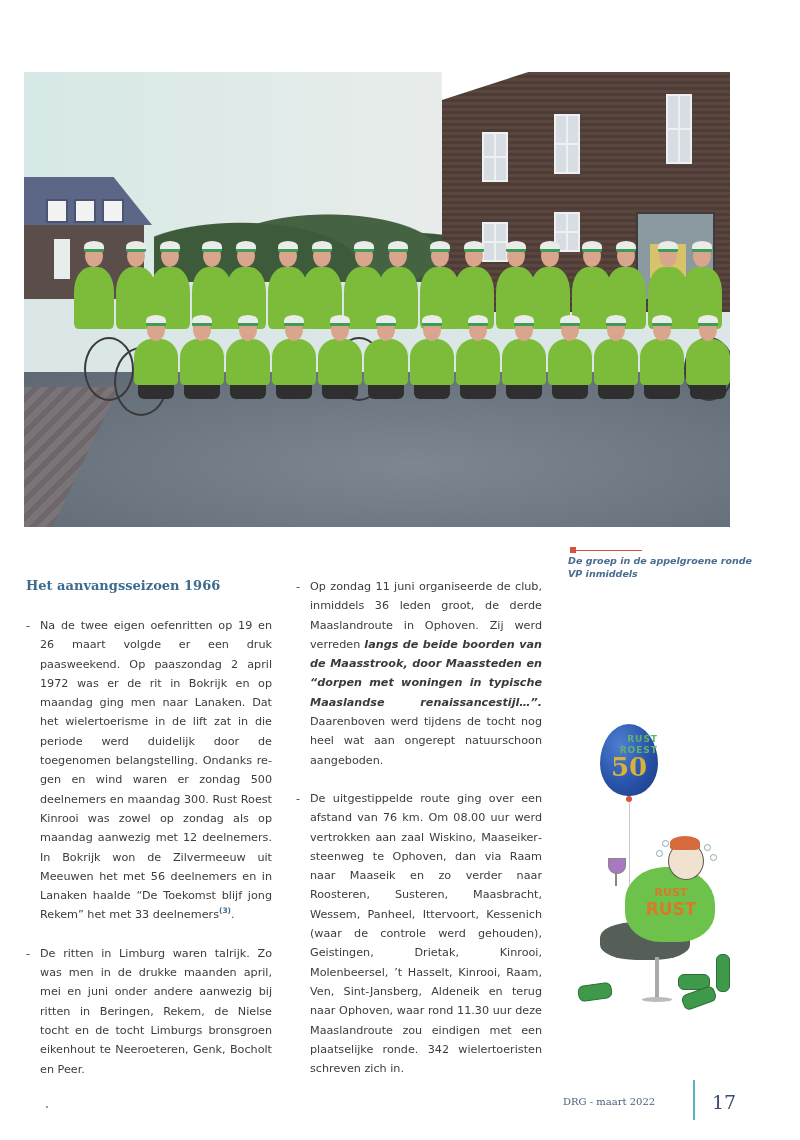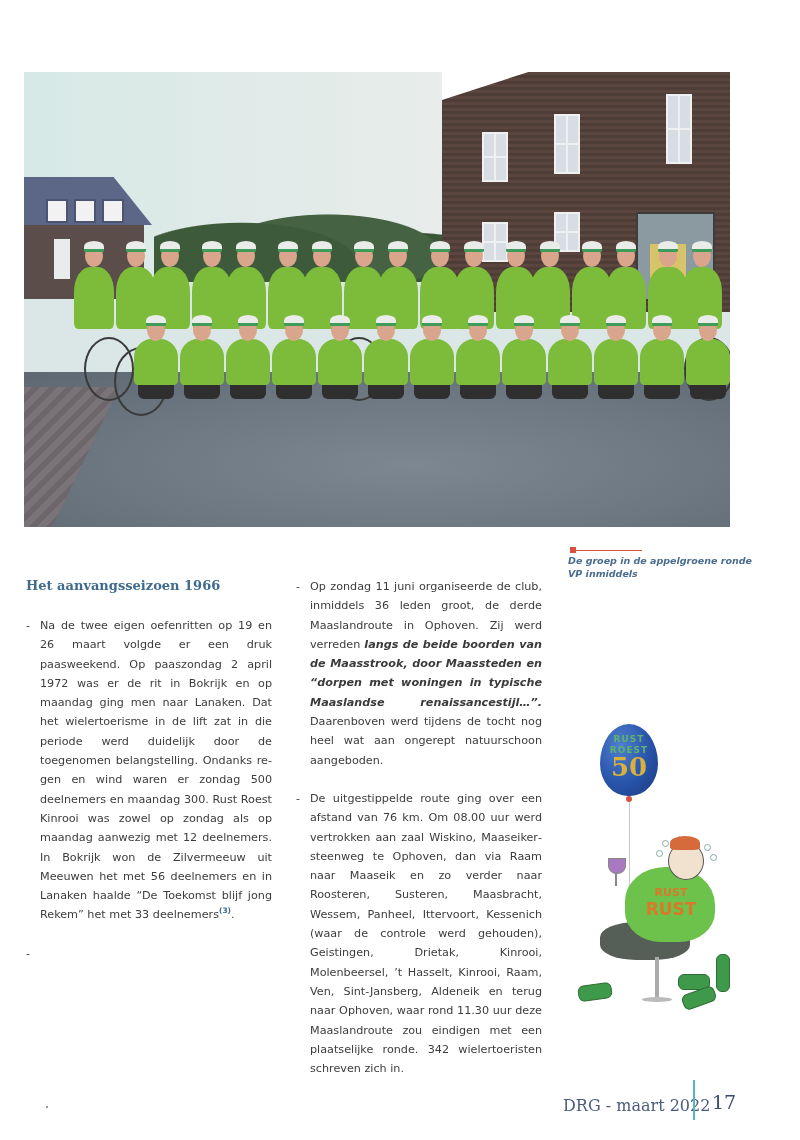--- a/index.html
+++ b/index.html
@@ -61,21 +61,21 @@
   .bullet { position:relative; padding-left:14px; text-align:justify; hyphens:manual; margin-bottom:19px; }
   .bullet .dash { position:absolute; left:0; top:0; }
   .bullet em { font-style:italic; font-weight:bold; color:#3a3a3a; }
   sup { font-size:7.5px; color:#3e6b8e; font-weight:bold; line-height:0; }
 
   
   .cartoon { position:absolute; left:570px; top:722px; width:180px; height:295px; }
   .balloon { position:absolute; left:30px; top:2px; width:58px; height:72px;
              background:radial-gradient(ellipse at 35% 30%,#4f7fd0 0%,#2753a8 55%,#1c3b80 100%);
              border-radius:50% 50% 48% 48% / 55% 55% 45% 45%; }
-  .balloon .b1 { position:absolute; left:0; width:100%; top:14px; text-align:center;
+  .balloon .b1 { position:absolute; left:0; width:100%; top:14px; text-align:right;
                  font-family:"DejaVu Sans", sans-serif; font-weight:bold; font-size:12px; color:#5fb36c; letter-spacing:1px; }
   .balloon .b2 { position:absolute; left:0; width:100%; top:28px; text-align:center;
                  font-family:"DejaVu Serif", serif; font-weight:bold; font-size:26px; color:#d8b13c; }
   .knot { position:absolute; left:56px; top:74px; width:6px; height:6px; background:#d9503f; border-radius:50%; }
   .string { position:absolute; left:59px; top:80px; width:1px; height:110px; background:#c9c9c9; }
   .man-body { position:absolute; left:55px; top:145px; width:90px; height:75px;
               background:#6cc24a; border-radius:45% 50% 40% 40%; }
   .man-body .shirt-text { position:absolute; left:6px; top:18px; width:80px; text-align:center;
                           font-family:"DejaVu Sans", sans-serif; font-weight:bold; color:#d87a2a; line-height:16px; }
   .man-body .t1 { font-size:11px; } .man-body .t2 { font-size:17px; }
@@ -84,21 +84,21 @@
   .man-shorts { position:absolute; left:30px; top:200px; width:90px; height:38px; background:#555f57; border-radius:40%; }
   .glass { position:absolute; left:38px; top:136px; width:16px; height:14px; background:#a878c0; border-radius:0 0 50% 50%; border:1px solid #888; }
   .glass-stem { position:absolute; left:45px; top:150px; width:2px; height:14px; background:#888; }
   .stool { position:absolute; left:85px; top:235px; width:4px; height:42px; background:#aaa; }
   .stool-base { position:absolute; left:72px; top:275px; width:30px; height:5px; background:#bbb; border-radius:50%; }
   .bottle { position:absolute; background:#3e9a4a; border-radius:6px; border:1px solid #2d6e35; }
   .bubble { position:absolute; width:5px; height:5px; border:1px solid #8aa; border-radius:50%; }
 
   
   .footer-text { position:absolute; left:563px; top:1096px; font-family:"DejaVu Serif", serif;
-                 font-size:16px; color:#4b5c7e; }
+                 font-size:10px; color:#4b5c7e; }
   .footer-rule { position:absolute; left:693px; top:1080px; width:2px; height:40px; background:#55b4c4; }
   .page-num { position:absolute; left:712px; top:1091px; font-family:"DejaVu Serif", serif;
               font-size:19px; color:#3d4d70; }
   .speck { position:absolute; width:2px; height:2px; background:#999; }
 </style>
 </head>
 <body>
 
 <div class="photo">
   <div class="sky"></div>
@@ -247,20 +247,21 @@
 
 <div class="heading">Het aanvangsseizoen 1966</div>
 
 <div class="col col1">
   <div class="bullet">
     <span class="dash">-</span>
     <span>Na de twee eigen oefenritten op 19 en 26 maart volgde er een druk paasweekend. Op paaszondag 2 april 1972 was er de rit in Bokrijk en op maandag ging men naar Lanaken. Dat het wielertoerisme in de lift zat in die periode werd duidelijk door de toegenomen belangstelling. Ondanks re­gen en wind waren er zondag 500 deelne­mers en maandag 300. Rust Roest Kinrooi was zowel op zondag als op maandag aan­wezig met 12 deelnemers. In Bokrijk won de Zilvermeeuw uit Meeuwen het met 56 deelnemers en in Lanaken haalde “De Toe­komst blijf jong Rekem” het met 33 deel­nemers</span><sup>(3)</sup><span>.</span>
   </div>
   <div class="bullet">
     <span class="dash">-</span>
+    <span>De ritten in Limburg waren talrijk. Zo was men in de drukke maanden april, mei en juni onder andere aanwezig bij ritten in Be­ringen, Rekem, de Nielse tocht en de tocht Limburgs bronsgroen eikenhout te Neeroe­teren, Genk, Bocholt en Peer.</span>
   </div>
 </div>
 
 <div class="col col2">
   <div class="bullet">
     <span class="dash">-</span>
     <span>Op zondag 11 juni organiseerde de club, inmiddels 36 leden groot, de derde Maas­landroute in Ophoven. Zij werd verreden </span><em>langs de beide boorden van de Maasstrook, door Maassteden en “dorpen met woningen in typische Maaslandse renaissancestijl…”.</em><span> Daarenboven werd tijdens de tocht nog heel wat aan ongerept natuurschoon aan­geboden.</span>
   </div>
   <div class="bullet">
     <span class="dash">-</span>

